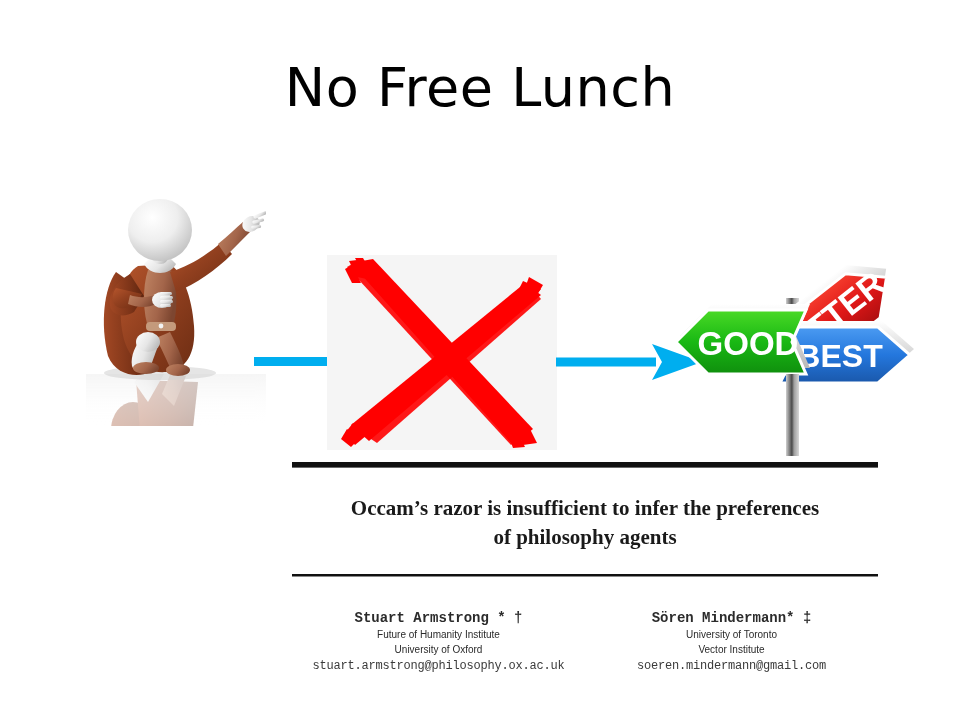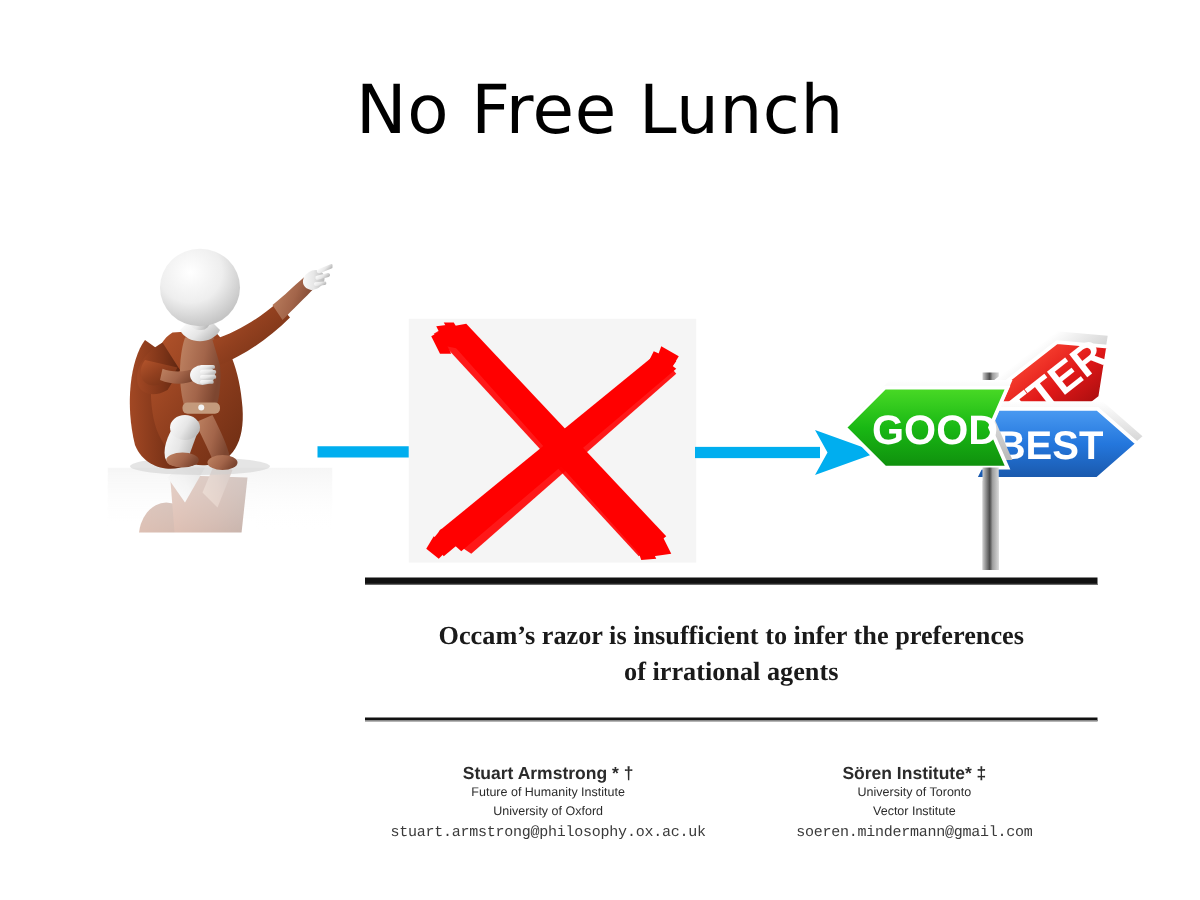--- a/index.html
+++ b/index.html
@@ -120,21 +120,21 @@
     display: flex;
     justify-content: space-between;
     align-items: flex-start;
   }
   .author-col {
     width: 293px;
     text-align: center;
     color: #2b2b2b;
   }
   .author-name {
-    font-family: Liberation Sans, sans-serif;
+    font-family: Liberation Mono, monospace;
     font-weight: bold;
     font-size: 14px;
     line-height: 1.45;
     white-space: nowrap;
     text-align: center;
   }
   .author-affil {
     font-family: Liberation Sans, sans-serif;
     font-size: 10px;
     line-height: 1.45;
@@ -346,33 +346,33 @@
 
       <rect x="126" y="152" width="13" height="82" fill="url(#poleGrad)"></rect>
     </svg>
   </div>
 
   <div id="paper-block">
     <div id="paper-rule-top"></div>
     <div id="paper-title">
       <span>Occam’s razor is insufficient to infer the preferences</span>
       <br>
-      <span>of irrational agents</span>
+      <span>of philosophy agents</span>
     </div>
     <div id="paper-rule-bottom"></div>
   </div>
 
   <div id="authors-row">
     <div class="author-col">
       <div class="author-name">Stuart Armstrong * †</div>
       <div class="author-affil">Future of Humanity Institute</div>
       <div class="author-affil">University of Oxford</div>
       <div class="author-email">stuart.armstrong@philosophy.ox.ac.uk</div>
     </div>
     <div class="author-col">
-      <div class="author-name">Sören Institute* ‡</div>
+      <div class="author-name">Sören Mindermann* ‡</div>
       <div class="author-affil">University of Toronto</div>
       <div class="author-affil">Vector Institute</div>
       <div class="author-email">soeren.mindermann@gmail.com</div>
     </div>
   </div>
 
 </div>
 
 </body></html>

